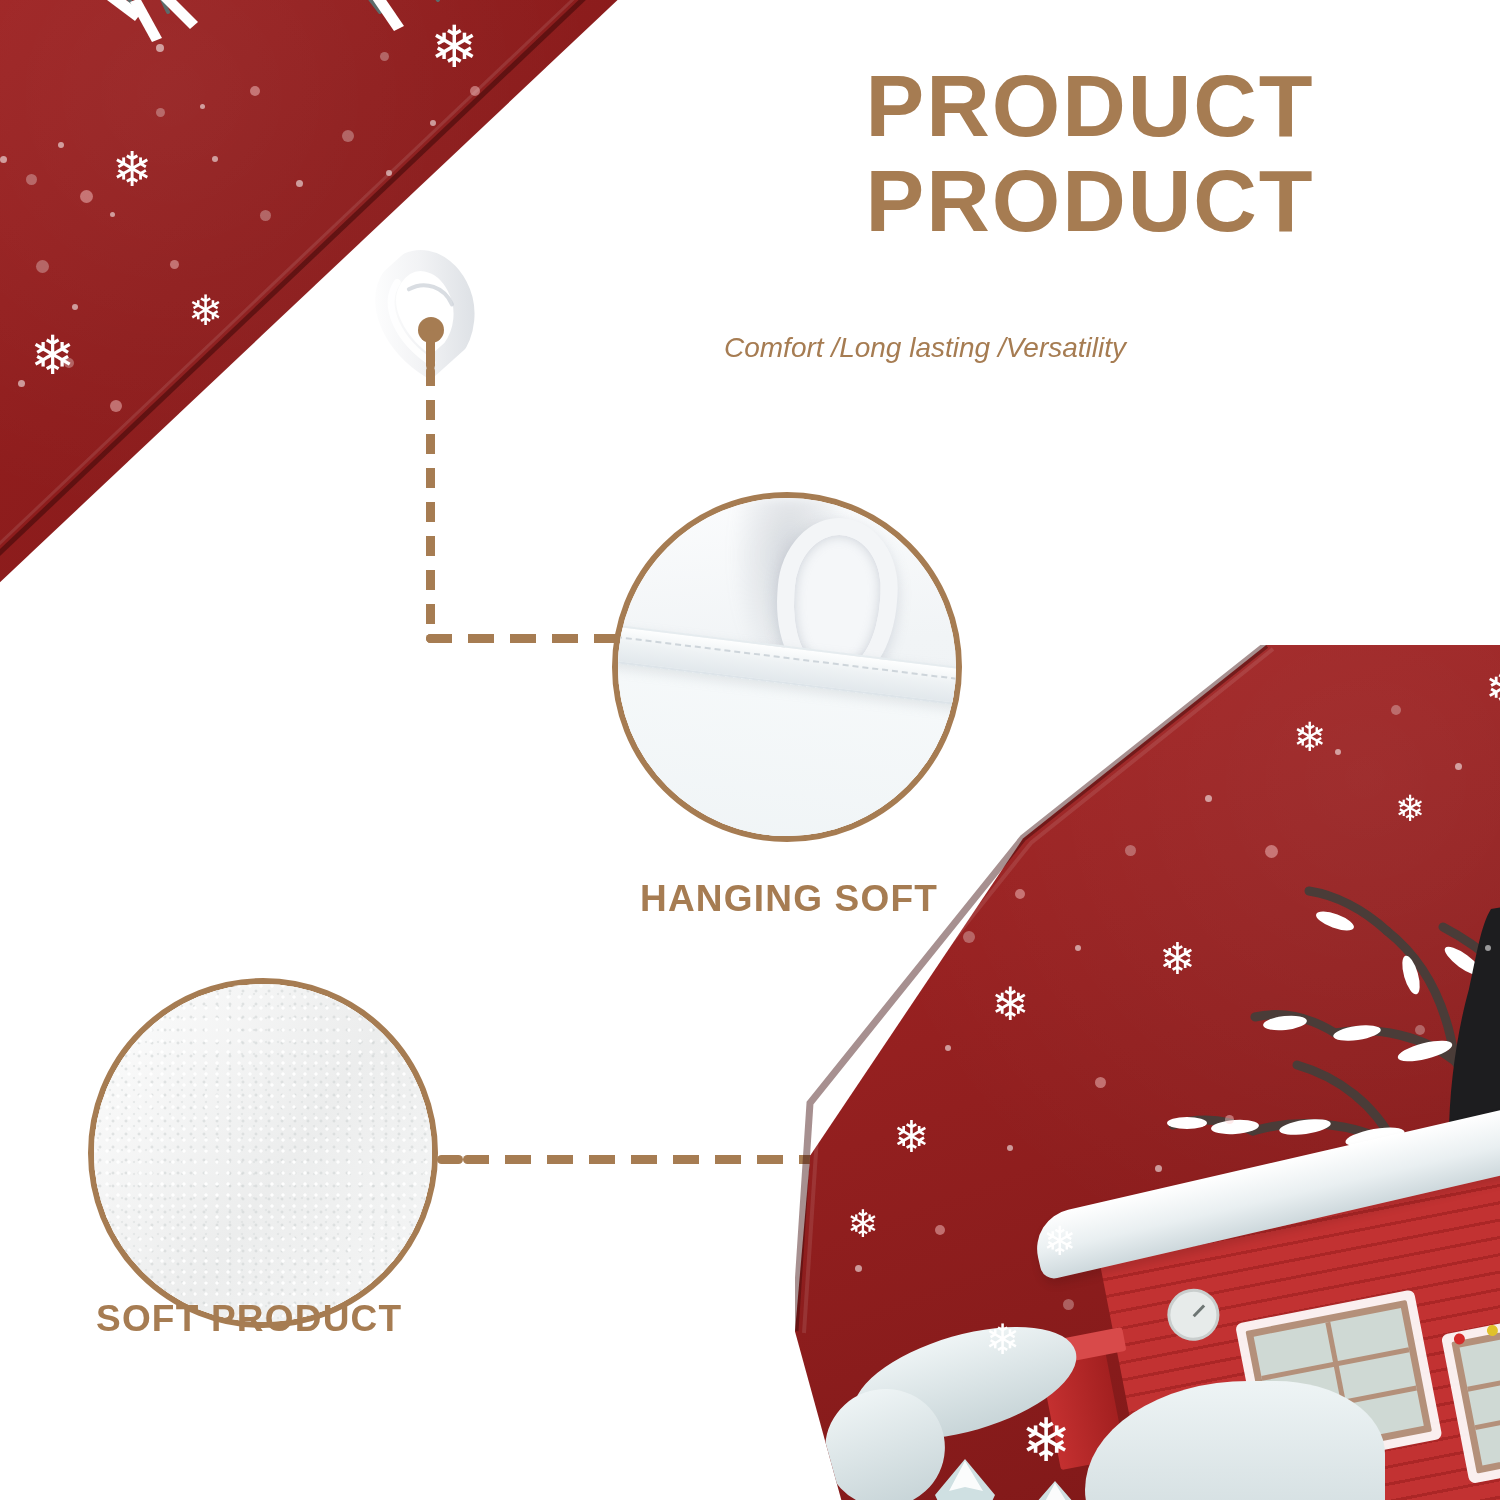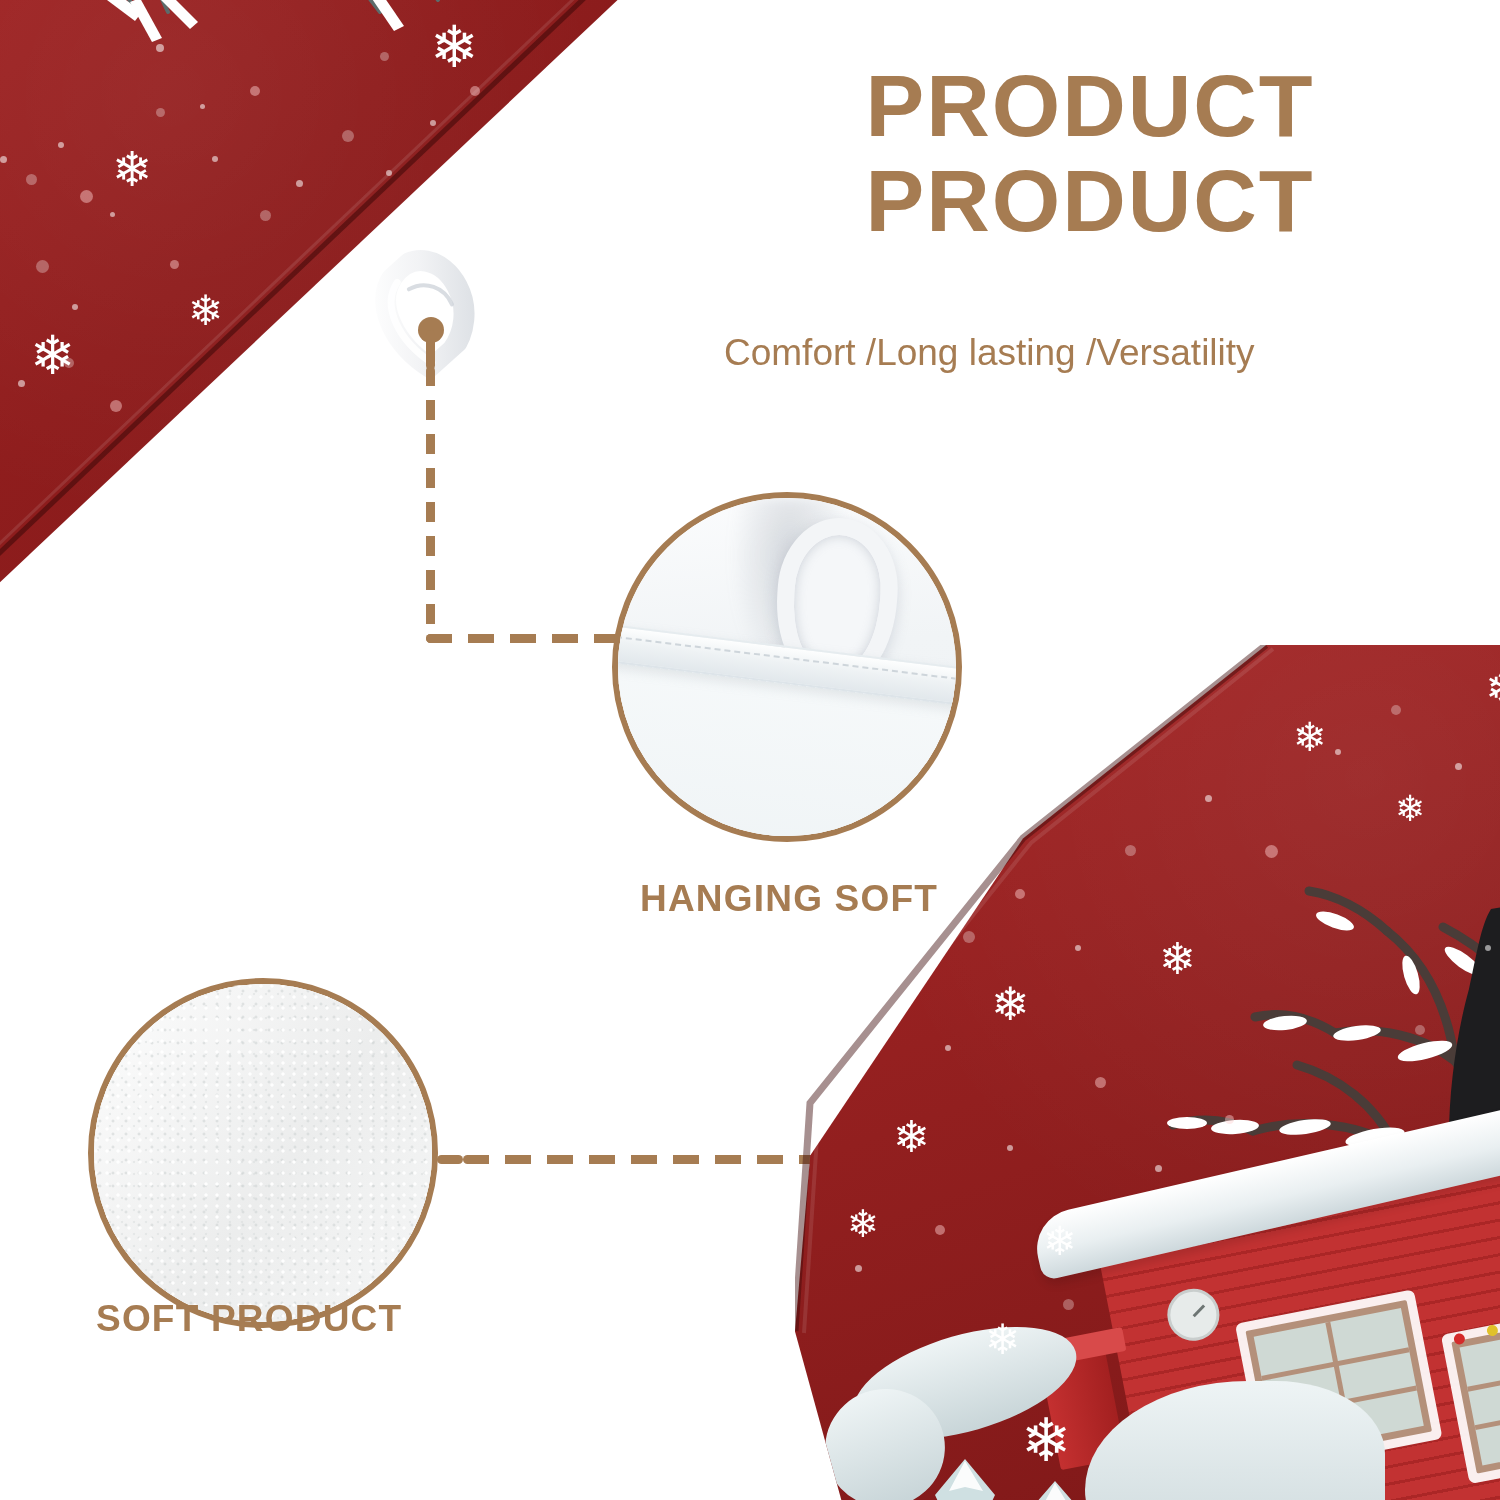--- a/index.html
+++ b/index.html
@@ -257,23 +257,24 @@
     font-weight: 700;
     letter-spacing: 2px;
     line-height: 1.08;
     text-align: center;
   }
   .title .l1 { display: block; font-size: 88px; }
   .title .l2 { display: block; font-size: 88px; }
   .subtitle {
     position: absolute;
     color: #a67c52;
-    font-size: 37px;
+    font-size: 28px;
     font-weight: 400;
     white-space: nowrap;
+    font-style: italic;
   }
   .caption {
     position: absolute;
     color: #a67c52;
     font-size: 37px;
     font-weight: 700;
     letter-spacing: 1.2px;
     white-space: nowrap;
   }
 </style>

